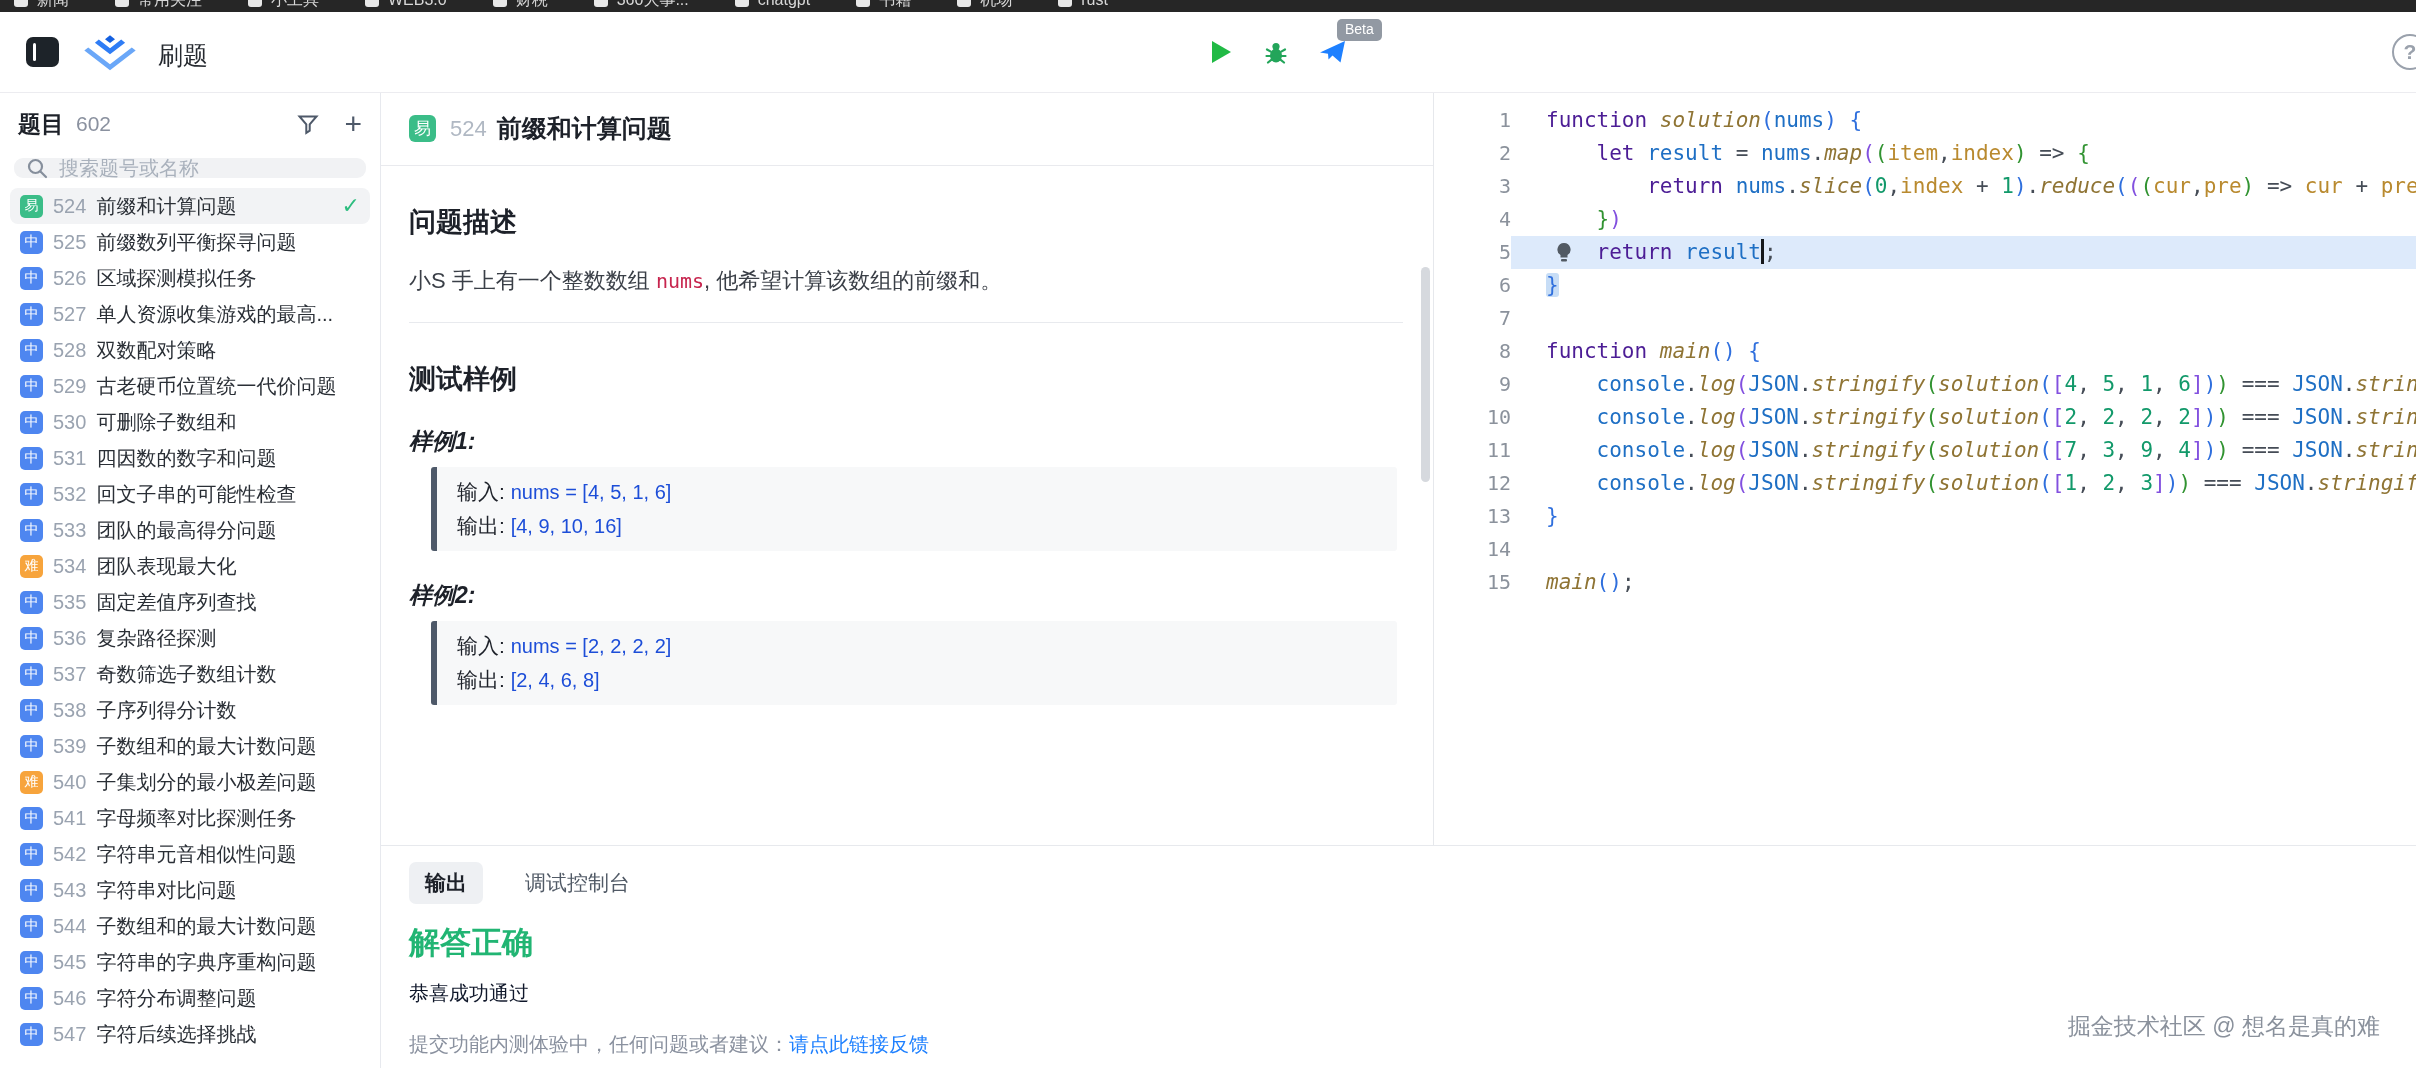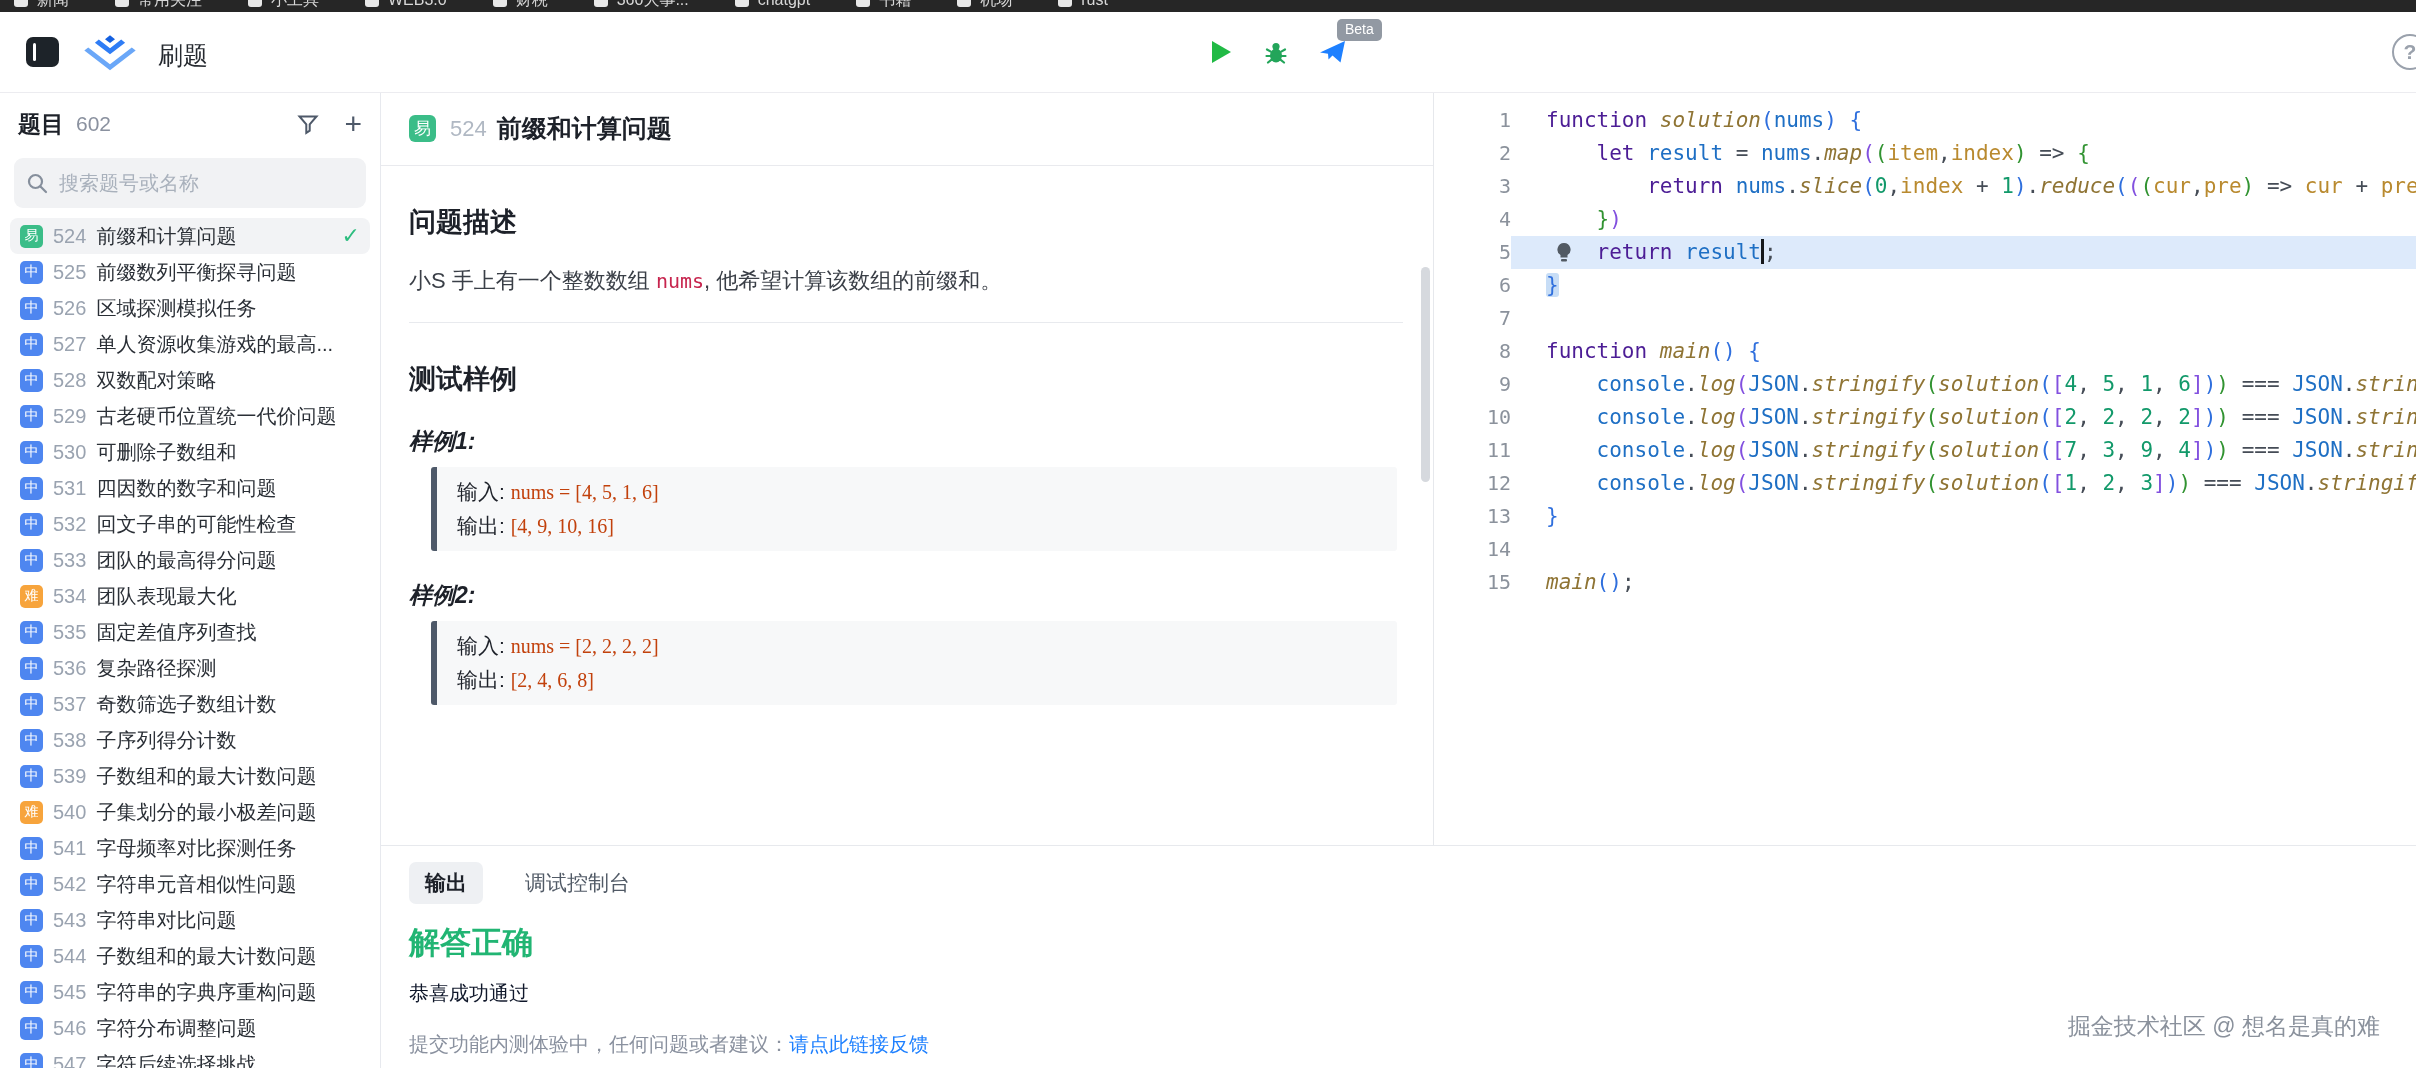--- a/index.html
+++ b/index.html
@@ -26,21 +26,21 @@
   
   .main{position:absolute;top:92px;left:0;right:0;bottom:0;display:flex;}
   
   .sidebar{width:380px;flex:none;border-right:1px solid #e7e9ee;overflow:hidden;position:relative;background:#fff;}
   .sidebar-head{display:flex;align-items:center;padding:14px 18px 0 18px;height:36px;}
   .sidebar-title{font-size:23px;font-weight:600;color:#1d2129;}
   .sidebar-count{font-size:21px;color:#8a919f;margin-left:12px;}
   .sidebar-tools{margin-left:auto;display:flex;gap:24px;align-items:center;}
   .plus-ico{font-size:30px;color:#4e5969;line-height:1;cursor:pointer;}
   .funnel-ico{cursor:pointer;display:flex;}
-  .search-box{margin:16px 14px 0;height:50px;background:#f1f2f4;border-radius:9px;display:flex;align-items:center;padding:0 12px;gap:9px;}
+  .search-box{margin:16px 14px 0;height:20px;background:#f1f2f4;border-radius:9px;display:flex;align-items:center;padding:0 12px;gap:9px;}
   .search-input{border:none;background:transparent;outline:none;font-size:20px;color:#333;width:100%;font-family:inherit;}
   .search-input::placeholder{color:#a9b1bc;}
   .problem-list{margin-top:10px;padding:0 10px;}
   .p-item{height:36px;display:flex;align-items:center;gap:10px;padding:0 10px;border-radius:8px;font-size:20px;cursor:pointer;}
   .p-item.selected{background:#f2f3f5;}
   .diff-ico{width:23px;height:23px;border-radius:5px;color:#fff;font-size:14px;display:flex;align-items:center;justify-content:center;flex:none;}
   .diff-easy{background:#3bbd88;}
   .diff-medium{background:#4e86f0;}
   .diff-hard{background:#f7a43c;}
   .p-num{color:#9aa3b0;flex:none;}
@@ -56,21 +56,21 @@
   .prob-num{color:#b0b8c3;font-size:22px;margin:0 10px 0 14px;}
   .prob-title{color:#1d2129;font-size:25px;font-weight:600;}
   .prob-content{padding:0 30px 0 28px;position:relative;}
   .section-h{font-size:27px;font-weight:600;color:#1d2129;margin:38px 0 0;}
   .desc{margin:24px 0 0;font-size:22px;color:#3a3f47;line-height:34px;}
   .inline-code{color:#c7254e;font-family:"DejaVu Sans Mono","Liberation Mono",monospace;font-size:20px;}
   .divider{border:none;border-top:1px solid #e8eaee;margin:24px 0 0;}
   .sample-label{font-size:23px;font-style:italic;font-weight:700;color:#1d2129;margin-top:30px;line-height:28px;}
   .sample-block{margin:12px 6px 0 22px;background:#f7f8f9;border-left:6px solid #4e5969;border-radius:3px;padding:8px 20px;font-size:21px;line-height:33px;}
   .io-label{color:#1d2129;}
-  .io-val{color:#c2410c;font-family:Liberation Serif, serif;font-size:20px;}
+  .io-val{color:#1d4ed8;font-family:Liberation Sans, sans-serif;font-size:20px;}
   .scroll-thumb{position:absolute;top:175px;right:3px;width:9px;height:215px;background:#d6d9de;border-radius:5px;}
   
   .editor-panel{flex:1;position:relative;overflow:hidden;background:#fff;min-width:0;}
   .editor-head{height:73px;border-bottom:1px solid #e9eaee;display:flex;align-items:center;padding-left:30px;position:relative;}
   .js-ico{width:29px;height:29px;border-radius:8px;background:#3cba54;color:#fff;font-size:14px;font-weight:bold;display:flex;align-items:center;justify-content:center;flex:none;}
   .lang-name{font-size:23px;font-weight:500;color:#1d2129;margin-left:13px;}
   .swap-ico{margin-left:16px;color:#8a919f;font-size:23px;cursor:pointer;}
   .refresh-ico{position:absolute;right:-9px;top:20px;cursor:pointer;display:flex;}
   
   .code-area{padding-top:12px;font-family:"DejaVu Sans Mono","Liberation Mono",monospace;font-size:21px;}

